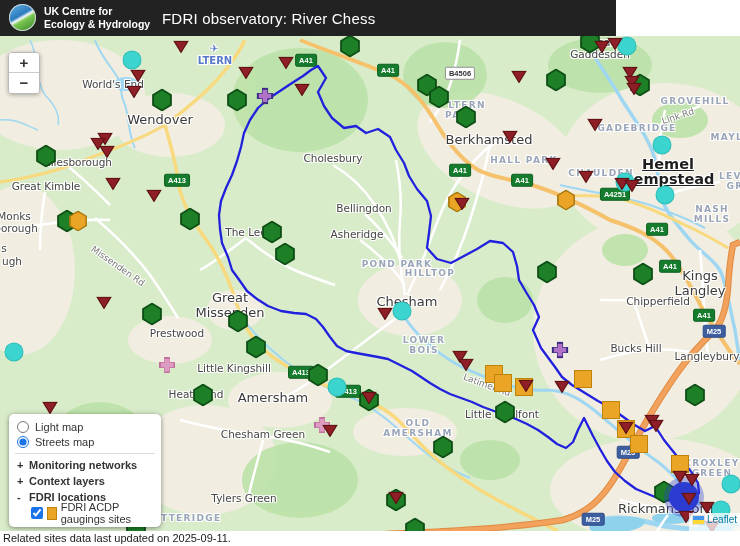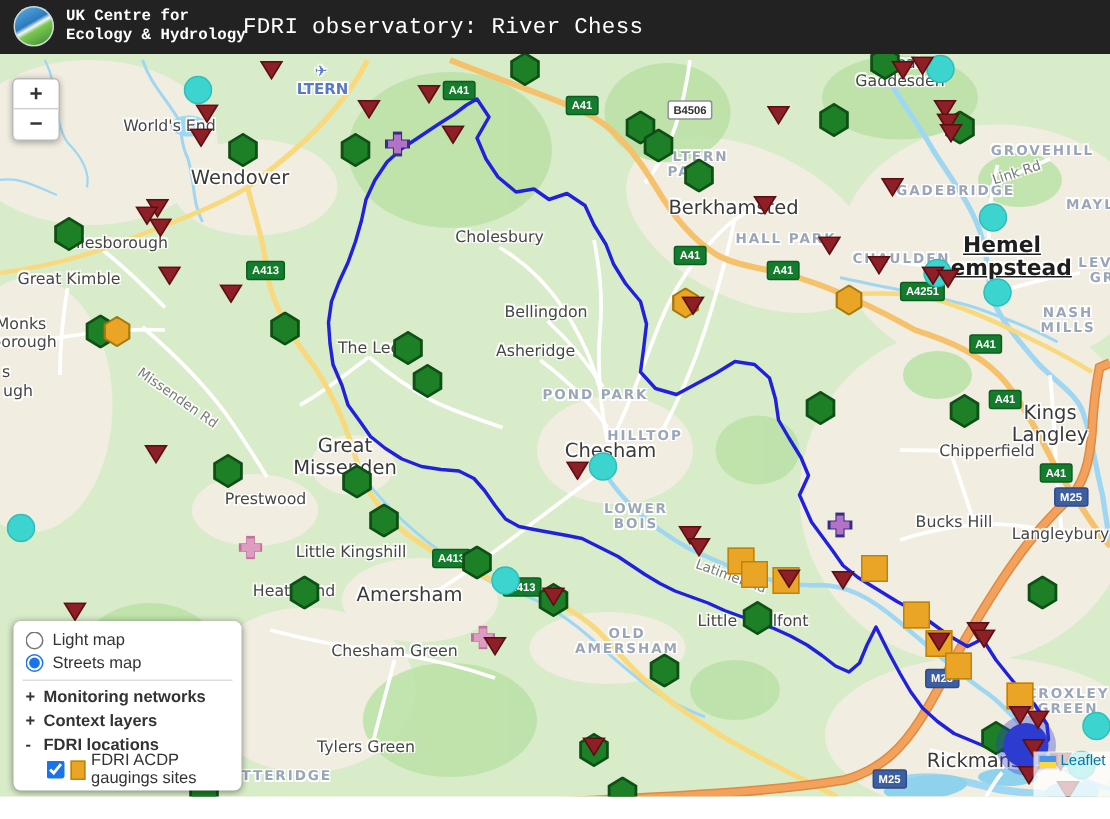--- a/index.html
+++ b/index.html
@@ -1,19 +1,19 @@
 <!DOCTYPE html>
 <html><head>
 <meta charset="utf-8">
 <style>
   html,body{margin:0;padding:0;background:#fff;font-family:"Liberation Sans",sans-serif;}
   #app{position:relative;width:740px;height:546px;overflow:hidden;background:#fff;}
 
   
-  #hdr{position:absolute;left:0;top:0;width:740px;height:36px;background:#222;font-family:Liberation Mono, monospace;}
+  #hdr{position:absolute;left:0;top:0;width:616px;height:36px;background:#222;}
   #logo{position:absolute;left:9px;top:4px;width:27px;height:27px;border-radius:50%;
     background:linear-gradient(150deg,#5aa9dc 8%,#2b7bbd 42%,#f3f8fb 50%,#7cc74f 58%,#3d8f33 92%);
     box-shadow:0 0 0 1px #cfd6da inset;}
   #org{position:absolute;left:44px;top:5px;color:#fff;font-size:10.5px;font-weight:700;line-height:13px;white-space:pre-line;}
   #ttl{position:absolute;left:162px;top:10px;color:#fff;font-size:15px;font-weight:500;letter-spacing:.2px;}
 
   
   #map{position:absolute;left:0;top:36px;width:740px;height:495px;overflow:hidden;background:#d9ecca;}
   #terrain{position:absolute;left:0;top:0;z-index:1;}
   #lblLayer{position:absolute;left:0;top:0;width:740px;height:495px;z-index:2;pointer-events:none;}
@@ -68,21 +68,21 @@
   .bl-row{display:flex;align-items:center;height:15px;font-size:11px;}
   .bl-row input{width:12px;height:12px;margin:0 6px 0 0;accent-color:#1a73e8;}
   #panel hr{border:none;border-top:1px solid #ddd;margin:4px -2px 3px;}
   .grp{display:flex;align-items:center;height:16px;font-size:11px;font-weight:700;cursor:pointer;}
   .grp .pfx{width:9px;margin-right:3px;font-weight:700;}
   .ovl{display:flex;align-items:center;height:16px;font-size:11px;margin-left:14px;}
   .ovl input{width:12px;height:12px;margin:0 4px 0 0;accent-color:#1a73e8;}
   .swatch{display:inline-block;width:11px;height:11px;background:#eaa527;border:1px solid #c08309;margin-right:4px;}
 
   
-  #attr{position:absolute;right:0;bottom:0;z-index:5;background:rgba(255,255,255,.75);padding:1px 3px 18px 4px;
+  #attr{position:absolute;right:0;bottom:0;z-index:5;background:rgba(255,255,255,.75);padding:1px 3px 6px 4px;
     font-size:10px;color:#333;display:flex;align-items:center;}
   #flag{display:inline-block;width:11px;height:8px;margin-right:3px;
     background:linear-gradient(#4596ec 50%,#ffd836 50%);box-shadow:0 0 0 1px rgba(0,0,0,.1);}
   #attr a{color:#0078a8;text-decoration:none;}
 
   
   #ftr{position:absolute;left:0;top:531px;width:740px;height:15px;background:#fff;
     font-size:11px;color:#1a1a1a;line-height:15px;padding-left:3px;box-sizing:border-box;}
 </style>
 </head>
@@ -185,21 +185,21 @@
     <div id="lblLayer">
         <div class="lbl town" style="left: 113px; top: 48px;">World's End</div>
         <div class="lbl town-lg" style="left: 160px; top: 83px;">Wendover</div>
         <div class="lbl airfield" style="left: 214px; top: 12px;">✈</div>
         <div class="lbl airfield" style="left: 215px; top: 24px;">LTERN</div>
         <div class="lbl town" style="left: 333px; top: 122px;">Cholesbury</div>
         <div class="lbl town" style="left: 364px; top: 172px;">Bellingdon</div>
         <div class="lbl town" style="left: 246px; top: 196px;">The Lee</div>
         <div class="lbl town" style="left: 357px; top: 198px;">Asheridge</div>
         <div class="lbl suburb" style="left: 397px; top: 228px;">POND PARK</div>
-        <div class="lbl suburb" style="left: 430px; top: 255px;">HILLTOP</div>
+        <div class="lbl suburb" style="left: 430px; top: 237px;">HILLTOP</div>
         <div class="lbl town-lg" style="left: 407px; top: 265px;">Chesham</div>
         <div class="lbl suburb" style="left: 424px; top: 309px;">LOWER
 BOIS</div>
         <div class="lbl town-lg" style="left: 230px; top: 269px;">Great
 Missenden</div>
         <div class="lbl town" style="left: 177px; top: 297px;">Prestwood</div>
         <div class="lbl town" style="left: 234px; top: 332px;">Little Kingshill</div>
         <div class="lbl town" style="left: 196px; top: 358px;">Heath End</div>
         <div class="lbl town-lg" style="left: 273px; top: 361px;">Amersham</div>
         <div class="lbl suburb" style="left: 418px; top: 392px;">OLD
@@ -554,14 +554,17 @@
       </label>
     </div>
 
     <div id="attr">
       <span id="flag"></span>
       <a href="#">Leaflet</a>
     </div>
 
   </div>
 
+  <div id="ftr">
+    <span>Related sites data last updated on 2025-09-11.</span>
+  </div>
 
 </div>
 
 </body></html>

